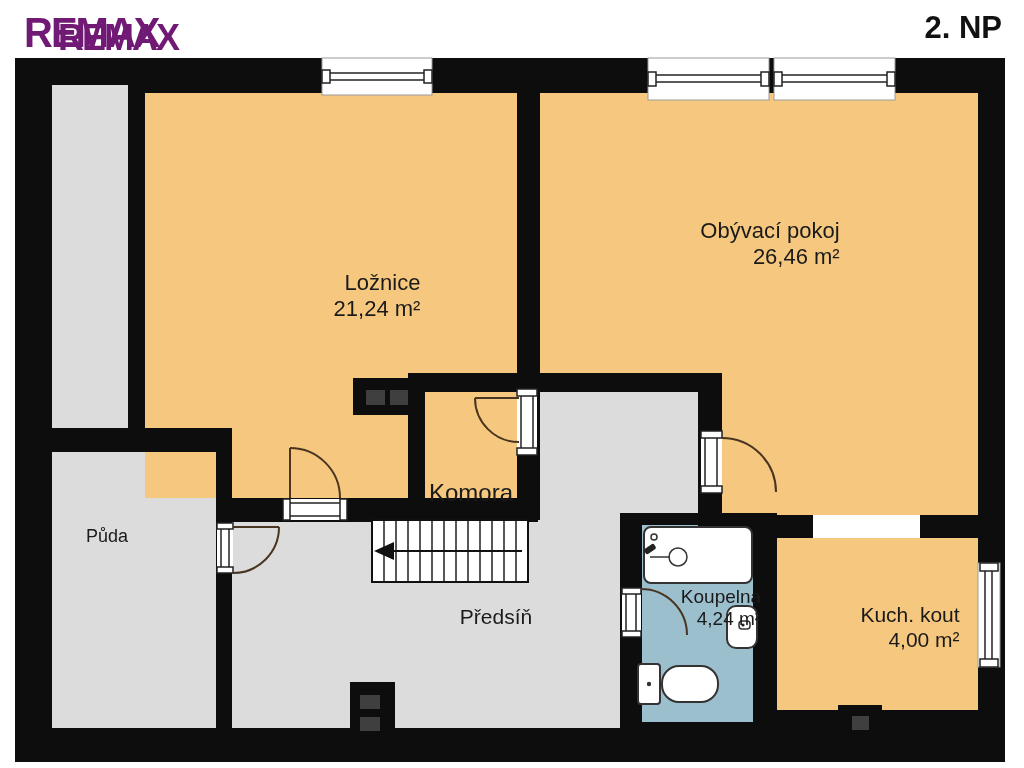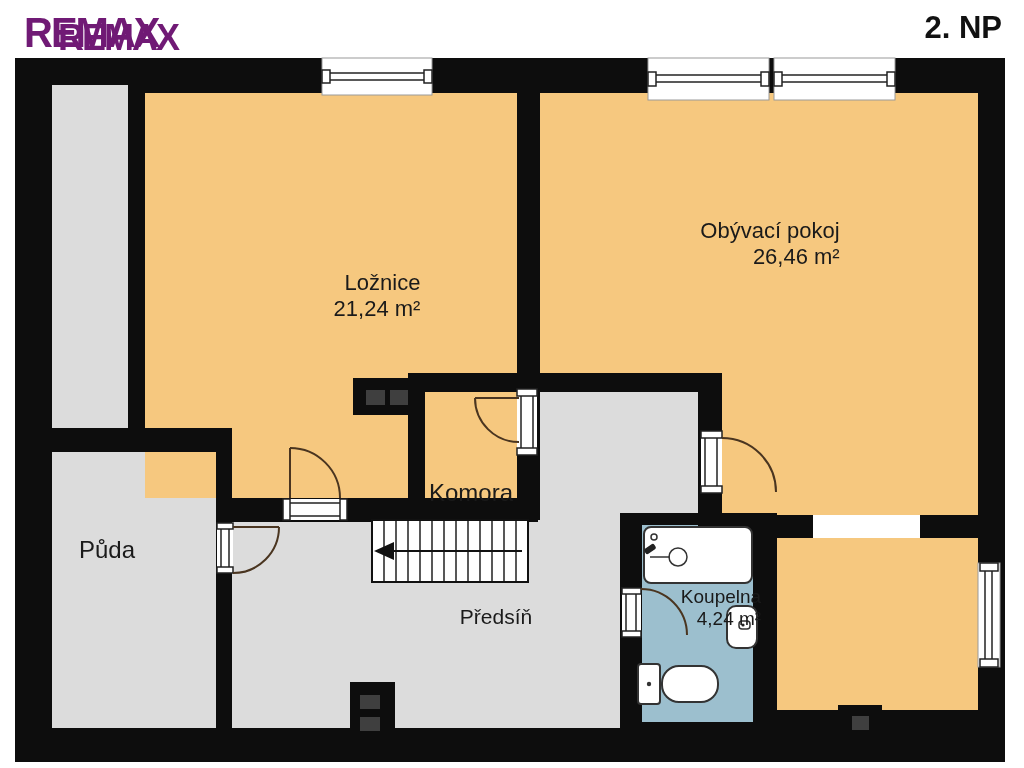--- a/index.html
+++ b/index.html
@@ -20,21 +20,21 @@
   .logo .l1{left:0;top:2px;font-size:40px;transform:scaleY(1.05);}
   .logo .l2{left:34px;top:9px;font-size:36px;}
   .floor-label{position:absolute;right:22px;top:10px;font-size:31px;font-weight:700;color:#111;}
   
   .room-label{position:absolute;transform:translate(-50%,-50%);text-align:right;
               font-weight:400;color:var(--label);line-height:1.18;white-space:nowrap;}
   .room-label .area{display:block;}
   .lbl-loznice  {left:377px;top:296px;font-size:22px;}
   .lbl-obyvaci  {left:770px;top:244px;font-size:22px;}
   .lbl-komora   {left:471px;top:466px;font-size:24px;margin-top:27px;}
-  .lbl-puda     {left:107px;top:550px;font-size:24px;}
+  .lbl-puda     {left:107px;top:537px;font-size:18px;}
   .lbl-predsin  {left:464px;top:617px;font-size:21px;margin-left:32px;}
   .lbl-koupelna {left:697px;top:608px;font-size:19px;margin-left:24px;}
   .lbl-kuchkout {left:910px;top:628px;font-size:21px;}
   
   .w{fill:var(--wall);}           
   .ro{fill:var(--room_orange);}   
   .rg{fill:var(--room_gray);}     
   .rb{fill:var(--room_blue);}     
   .cut{fill:#ffffff;}
   .frameline{stroke:#222;stroke-width:1.5;fill:none;}
@@ -249,14 +249,18 @@
   <div class="room-label lbl-puda">
     <span>Půda</span>
   </div>
   <div class="room-label lbl-predsin">
     <span>Předsíň</span>
   </div>
   <div class="room-label lbl-koupelna">
     <span>Koupelna</span>
     <span class="area">4,24 m²</span>
   </div>
+  <div class="room-label lbl-kuchkout">
+    <span>Kuch. kout</span>
+    <span class="area">4,00 m²</span>
+  </div>
 
 </div>
 
 </body></html>

